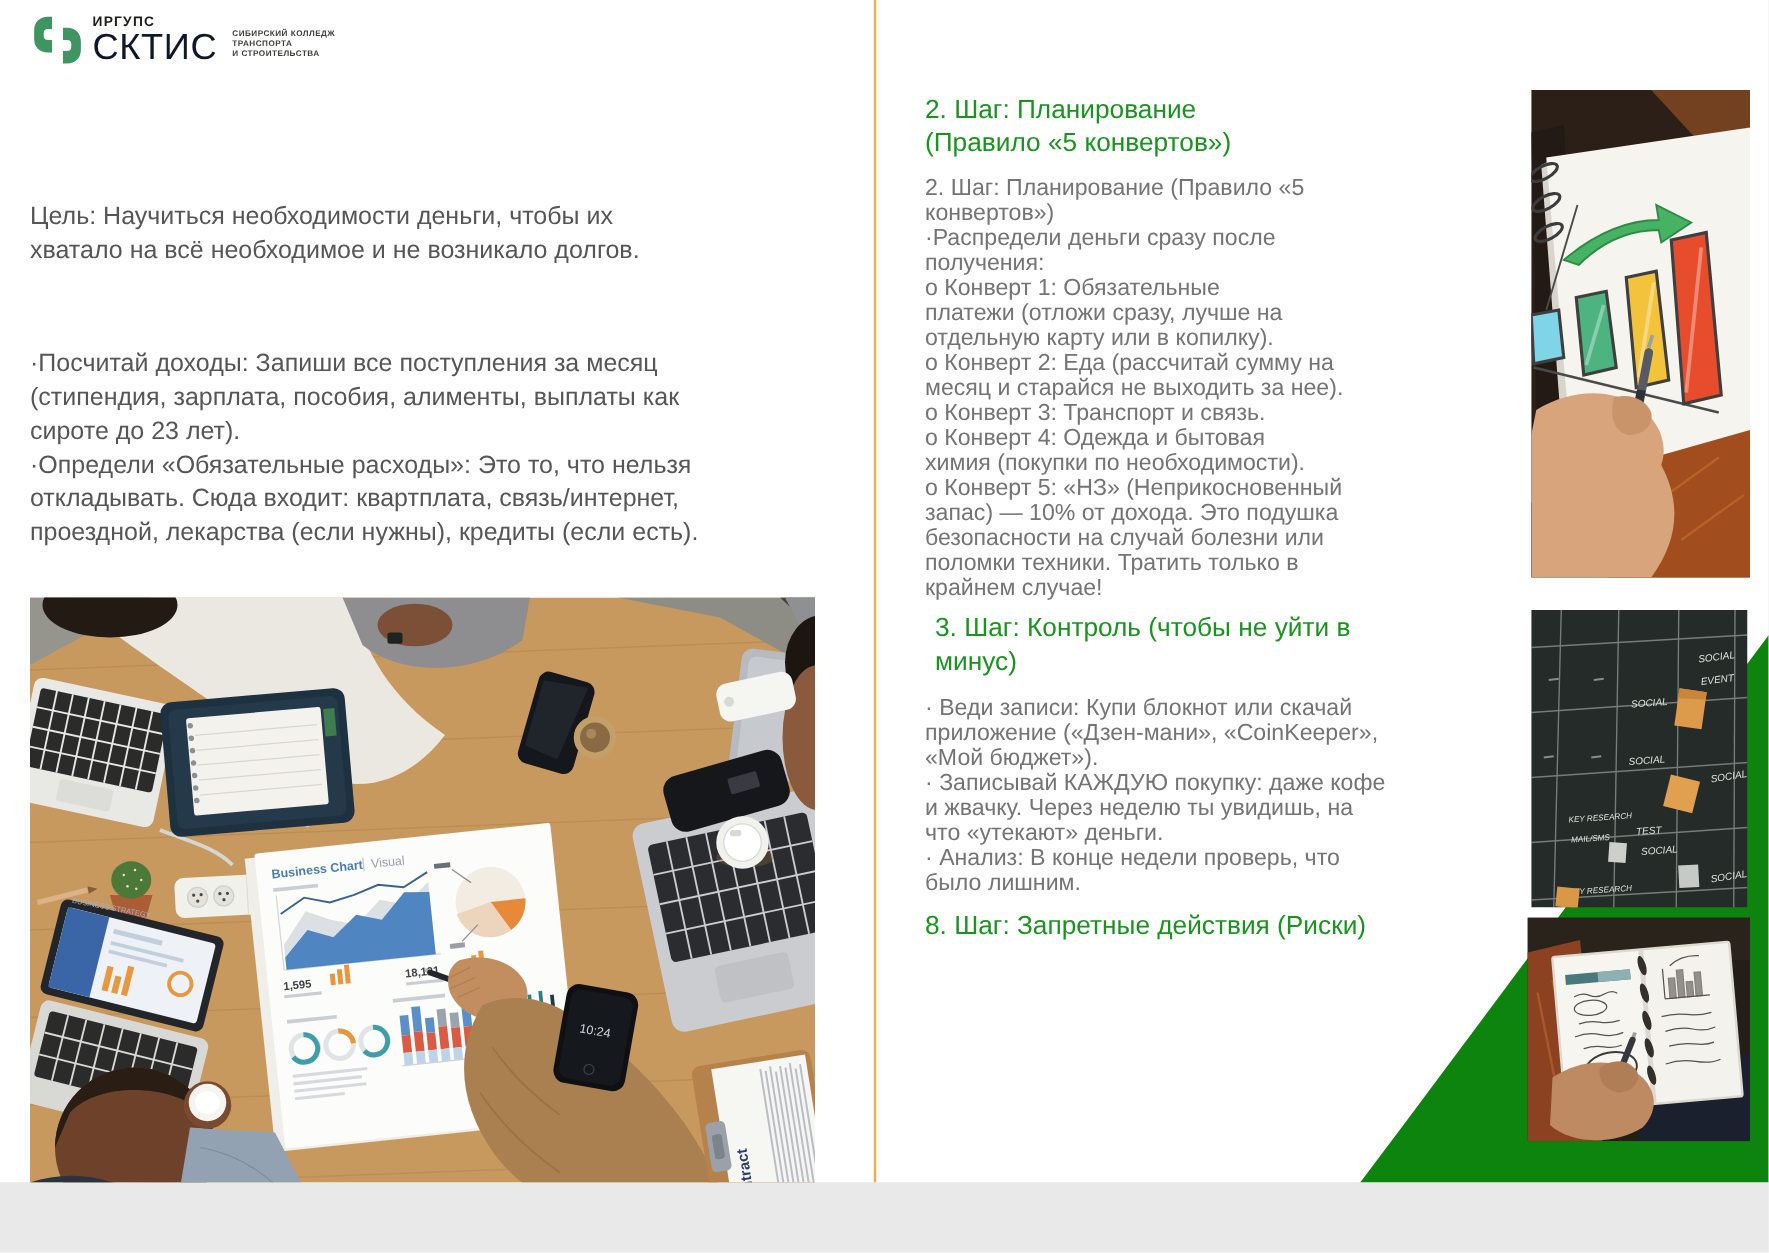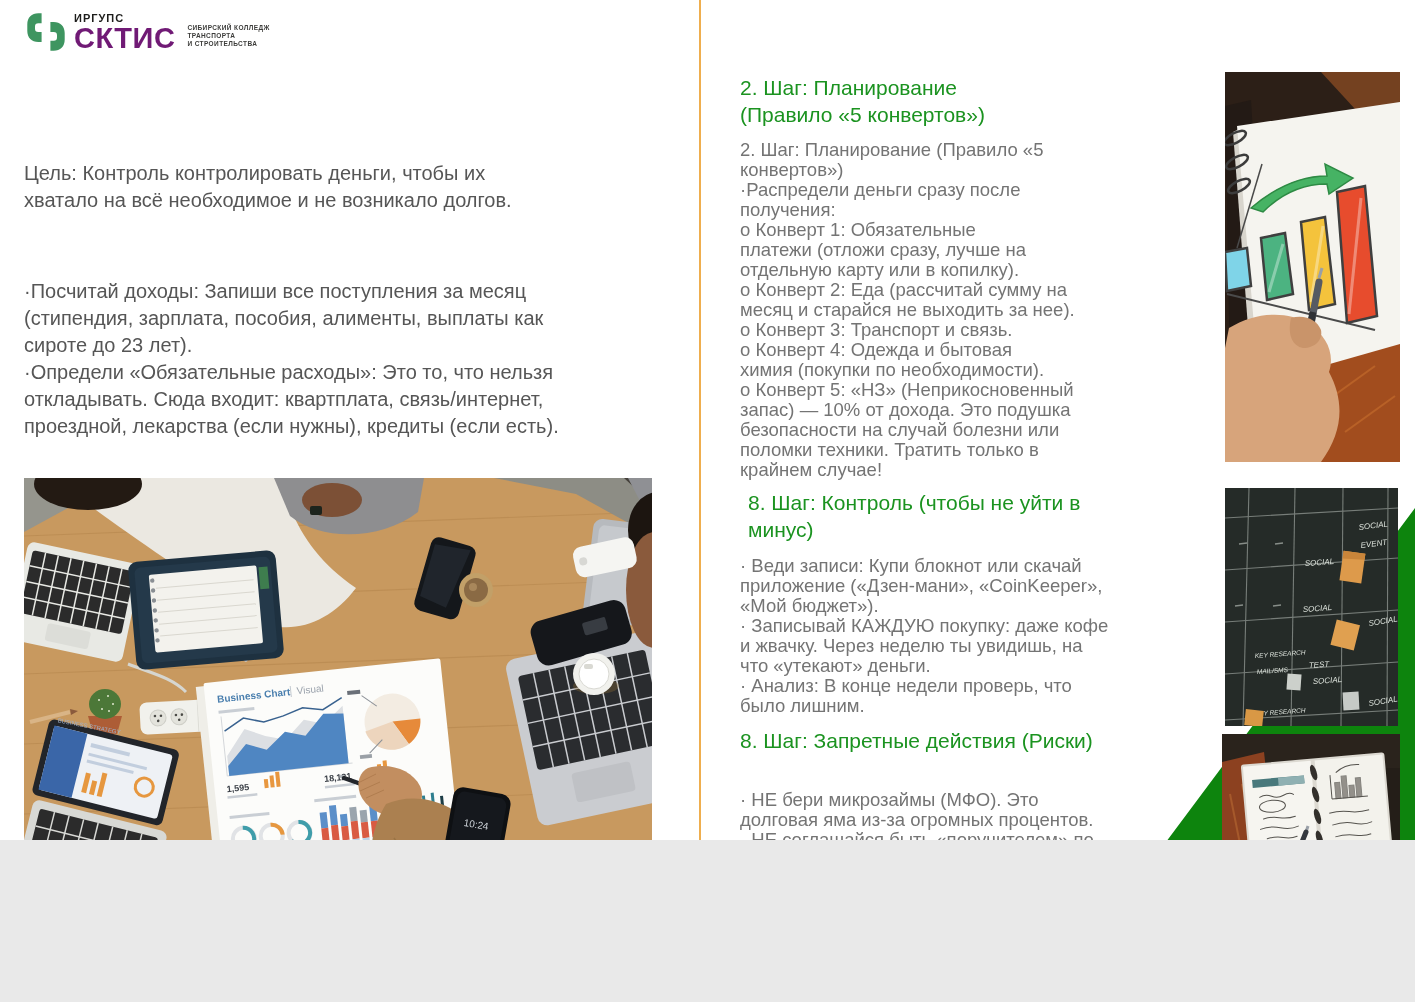--- a/index.html
+++ b/index.html
@@ -1,31 +1,31 @@
 <!DOCTYPE html>
 <html><head>
 <meta charset="utf-8">
 <style>
   html,body{margin:0;padding:0;background:#e9e9e9;}
-  #page{position:relative;width:1415px;height:840px;background:#ffffff;overflow:hidden;
+  #page{position:relative;width:1415px;height:946px;background:#ffffff;overflow:hidden;
         font-family:"Liberation Sans",sans-serif;}
   .abs{position:absolute;}
   .pre{white-space:pre-line;}
   
   .title{font-size:30px;font-weight:800;color:#1b9320;letter-spacing:.2px;}
   .goal{font-size:20px;line-height:27px;color:#565656;}
   .h-green{font-size:21px;line-height:27px;font-weight:400;color:#1b9320;}
   .body-l{font-size:20px;line-height:27px;color:#565656;}
   .body-r{font-size:18.5px;line-height:20px;color:#747474;}
   .z1{z-index:1}.z2{z-index:2}.z3{z-index:3}
   
   #logo{left:24px;top:10px;display:flex;align-items:flex-start;gap:6px;z-index:3;}
   .logo-txt{display:flex;flex-direction:column;line-height:1;}
   .logo-org{font-size:11px;font-weight:800;color:#1d1d1b;letter-spacing:1px;margin-top:3px;}
-  .logo-college{font-size:29px;font-weight:700;color:#701a75;letter-spacing:.5px;text-align:right;}
+  .logo-college{font-size:29px;font-weight:400;color:#0f172a;letter-spacing:.5px;text-align:right;}
   .logo-sub{font-size:6.5px;font-weight:700;color:#3c3c3a;letter-spacing:.4px;line-height:8px;margin-top:14px;margin-left:6px;}
   .divider{left:699px;top:0;width:2px;height:1002px;background:#efae4e;z-index:3;}
   svg text{font-family:"Liberation Sans",sans-serif;}
 </style>
 </head>
 <body>
 
 <div id="page">
 
   <svg class="abs z1" style="left:0;top:0" width="1415" height="1002" viewBox="0 0 1415 1002">
@@ -41,21 +41,21 @@
     </svg>
     <div class="logo-txt">
       <span class="logo-org">ИРГУПС</span>
       <span class="logo-college">СКТИС</span>
     </div>
     <div class="logo-sub pre">СИБИРСКИЙ КОЛЛЕДЖ
 ТРАНСПОРТА
 И СТРОИТЕЛЬСТВА</div>
   </div>
 
-  <div class="abs goal pre z3" style="left:24px;top:160px;width:650px">Цель: Контроль контролировать деньги, чтобы их
+  <div class="abs goal pre z3" style="left:24px;top:160px;width:650px">Цель: Научиться необходимости деньги, чтобы их
 хватало на всё необходимое и не возникало долгов.</div>
   <div class="abs body-l pre z3" style="left:24px;top:278px;width:660px">·Посчитай доходы: Запиши все поступления за месяц
 (стипендия, зарплата, пособия, алименты, выплаты как
 сироте до 23 лет).
 ·Определи «Обязательные расходы»: Это то, что нельзя
 откладывать. Сюда входит: квартплата, связь/интернет,
 проездной, лекарства (если нужны), кредиты (если есть).</div>
 
   <div class="abs h-green pre z3" style="left:740px;top:74px;width:470px">2. Шаг: Планирование
 (Правило «5 конвертов»)</div>
@@ -69,37 +69,31 @@
 о Конверт 2: Еда (рассчитай сумму на
 месяц и старайся не выходить за нее).
 о Конверт 3: Транспорт и связь.
 о Конверт 4: Одежда и бытовая
 химия (покупки по необходимости).
 о Конверт 5: «НЗ» (Неприкосновенный
 запас) — 10% от дохода. Это подушка
 безопасности на случай болезни или
 поломки техники. Тратить только в
 крайнем случае!</div>
-  <div class="abs h-green pre z3" style="left:748px;top:489px;width:470px">8. Шаг: Контроль (чтобы не уйти в
+  <div class="abs h-green pre z3" style="left:748px;top:489px;width:470px">3. Шаг: Контроль (чтобы не уйти в
 минус)</div>
   <div class="abs body-r pre z3" style="left:740px;top:556px;width:475px">· Веди записи: Купи блокнот или скачай
 приложение («Дзен-мани», «CoinKeeper»,
 «Мой бюджет»).
 ·  Записывай КАЖДУЮ покупку: даже кофе
 и жвачку. Через неделю ты увидишь, на
 что «утекают» деньги.
 · Анализ: В конце недели проверь, что
 было лишним.</div>
   <div class="abs h-green pre z3" style="left:740px;top:727px;width:480px">8. Шаг: Запретные действия (Риски)</div>
-  <div class="abs body-r pre z3" style="left:740px;top:790px;width:480px">· НЕ бери микрозаймы (МФО). Это
-долговая яма из-за огромных процентов.
-· НЕ соглашайся быть «поручителем» по
-кредитам друзей.
-·  НЕ давай в долг, если самому не хватает
-до зарплаты.</div>
 
   <svg class="abs z2" style="left:24px;top:478px" width="628" height="497" viewBox="0 0 628 497">
     <rect width="628" height="497" fill="#c8995f"></rect>
     <g stroke="#b4854c" stroke-width="1.2" opacity="0.55">
       <path d="M0,58 L628,34"></path>
         <path d="M0,126 L628,102"></path>
         <path d="M0,196 L628,172"></path>
       <path d="M0,266 L628,242"></path>
         <path d="M0,336 L628,312"></path>
         <path d="M0,406 L628,382"></path>

